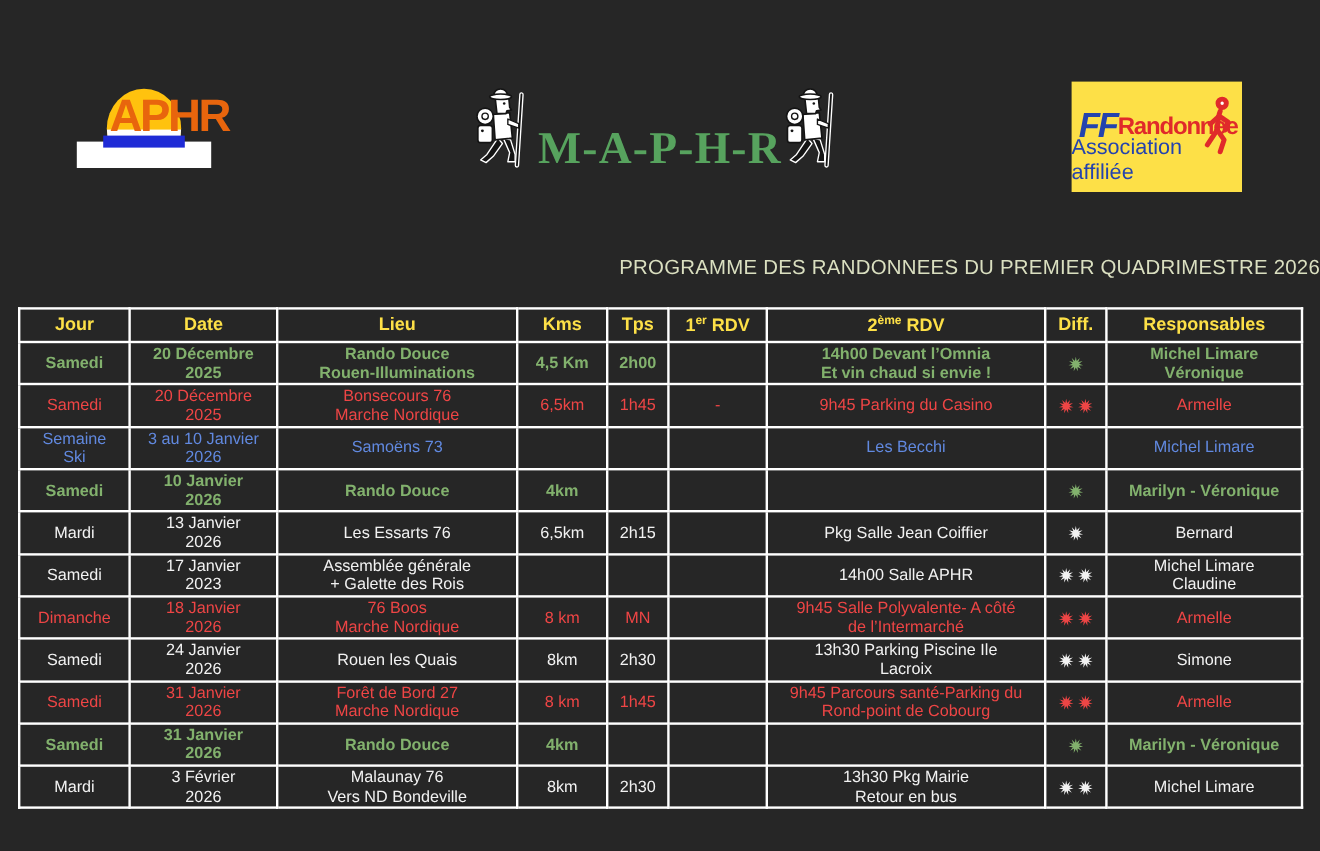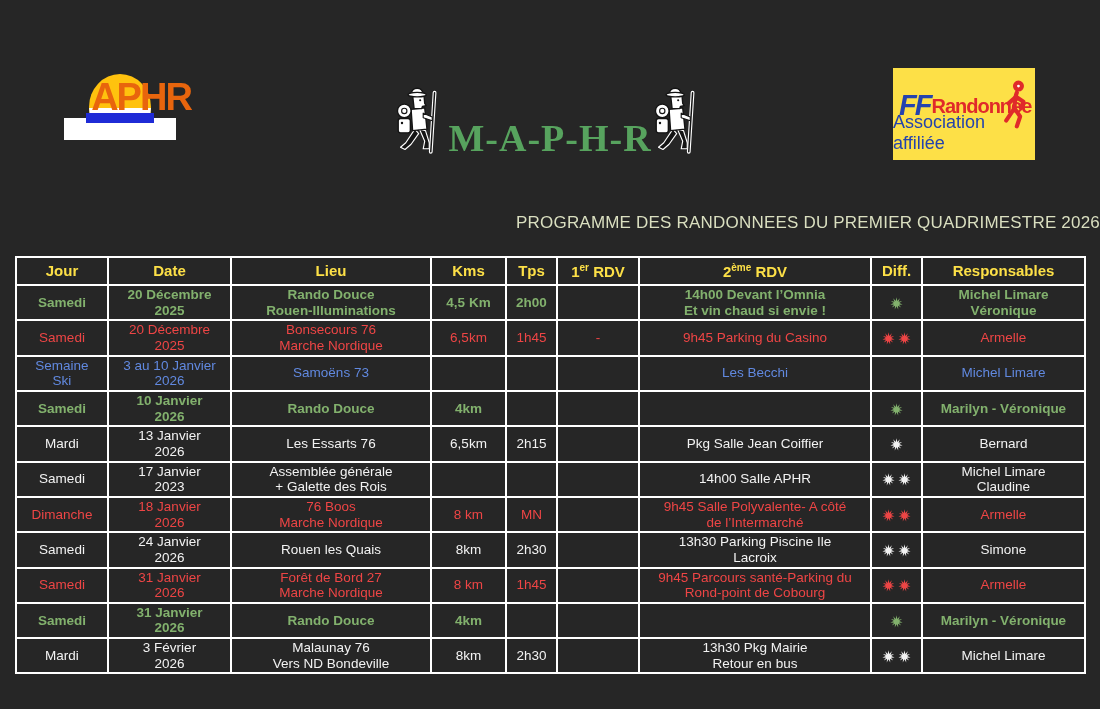--- a/index.html
+++ b/index.html
@@ -12,21 +12,21 @@
   .aphr-logo{position:absolute;left:64px;top:72px;width:112px;height:70px;}
   .aphr-sun{position:absolute;left:25px;top:2px;width:62px;height:66px;border-radius:50%;
     background:var(--c-sun_yellow,#ffc20e);overflow:hidden;}
   .sun-stripe-white{position:absolute;left:0;right:0;top:34px;height:6px;background:#fff;}
   .aphr-whitebar{position:absolute;left:0;top:46px;width:112px;height:22px;background:#fff;}
   .aphr-bluestripe{position:absolute;left:22px;right:22px;top:41px;height:10px;
     background:var(--c-stripe_blue,#1f2bd6);}
   .aphr-text{position:absolute;left:0;top:0;width:100%;text-align:center;font-weight:bold;
     font-size:38px;line-height:50px;color:var(--c-aphr_orange,#e8650d);letter-spacing:-2px;margin-left:21px;}
 
-  .maphr{position:absolute;left:50%;top:80px;transform:translateX(-50%);
+  .maphr{position:absolute;left:50%;top:66px;transform:translateX(-50%);
     display:flex;align-items:flex-end;}
   .hiker{width:53px;height:80px;}
   .maphr-text{font-family:"Liberation Serif",serif;font-weight:bold;font-size:38px;
     color:var(--c-maphr_green,#57a35e);letter-spacing:1px;line-height:1;margin:0 1px 3px;}
 
   .ffr-logo{position:absolute;left:893px;top:68px;width:142px;height:92px;background:#fde047;
     box-sizing:border-box;padding:15px 6px;}
   .ffr-line1{display:flex;align-items:center;margin-top:8px;}
   .ffr-ff{color:var(--c-ffr_blue,#2443ae);font-weight:bold;font-style:italic;
     font-size:29px;letter-spacing:-2px;line-height:1;}

